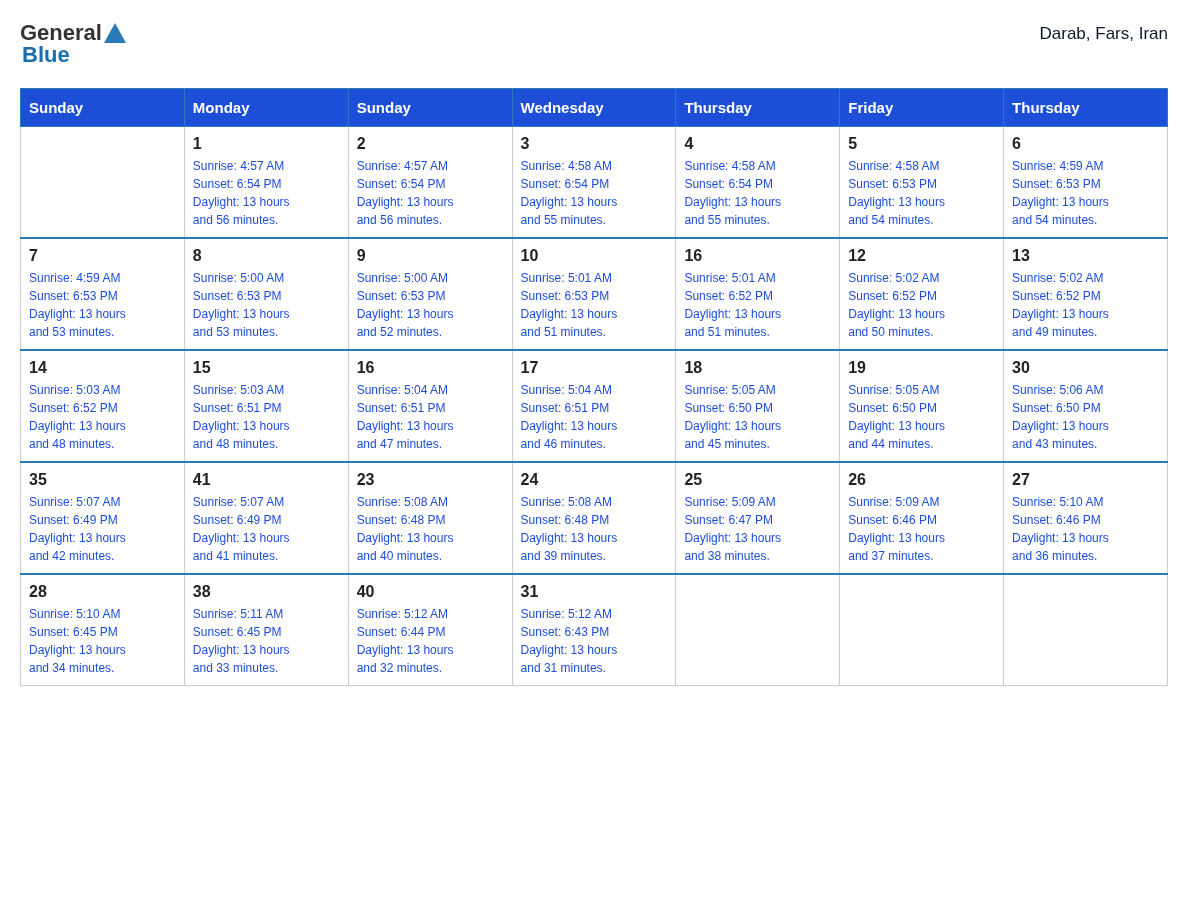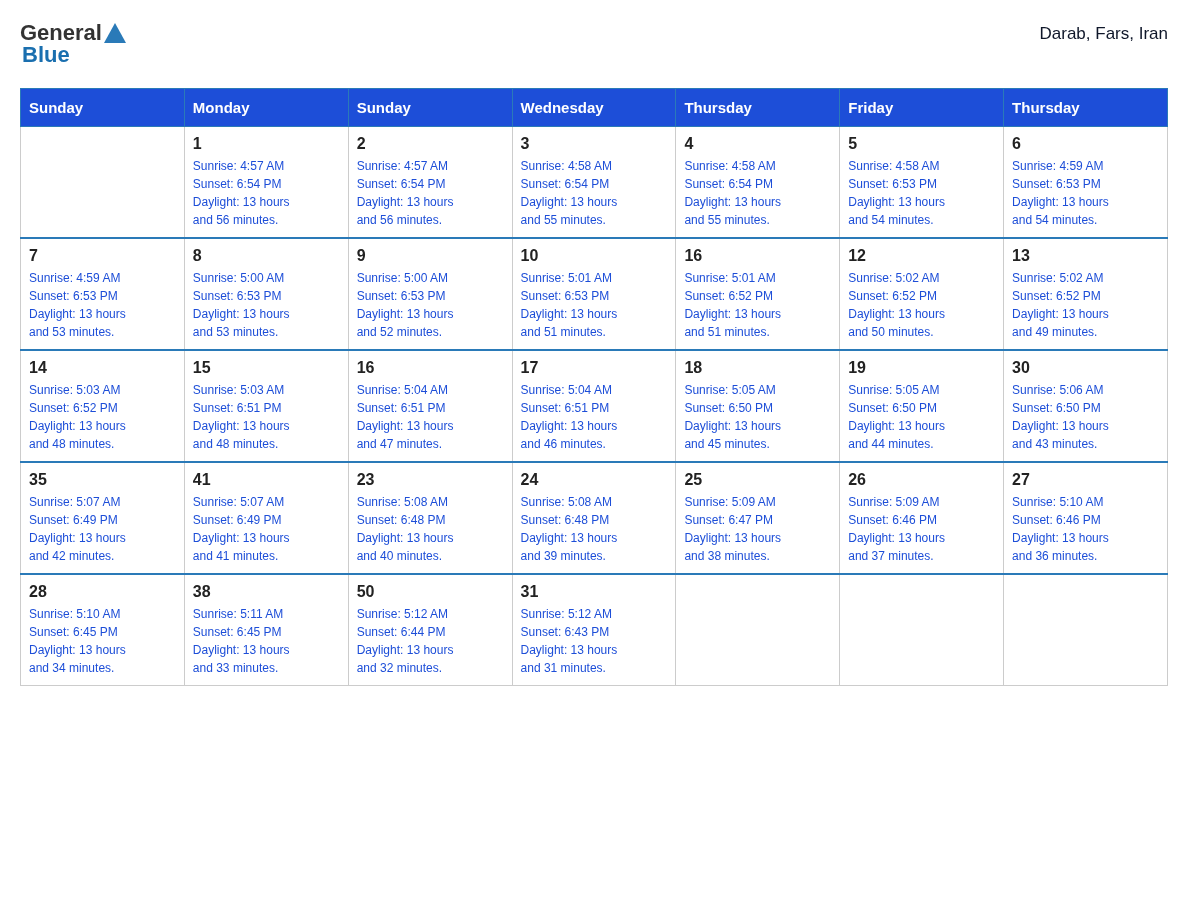--- a/index.html
+++ b/index.html
@@ -328,21 +328,21 @@
 and 34 minutes.</div>
         </td>
         <td>
           <span class="day-number">38</span>
           <div class="day-info" style="white-space: pre-line;">Sunrise: 5:11 AM
 Sunset: 6:45 PM
 Daylight: 13 hours
 and 33 minutes.</div>
         </td>
         <td>
-          <span class="day-number">50</span>
+          <span class="day-number">40</span>
           <div class="day-info" style="white-space: pre-line;">Sunrise: 5:12 AM
 Sunset: 6:44 PM
 Daylight: 13 hours
 and 32 minutes.</div>
         </td>
         <td>
           <span class="day-number">31</span>
           <div class="day-info" style="white-space: pre-line;">Sunrise: 5:12 AM
 Sunset: 6:43 PM
 Daylight: 13 hours

